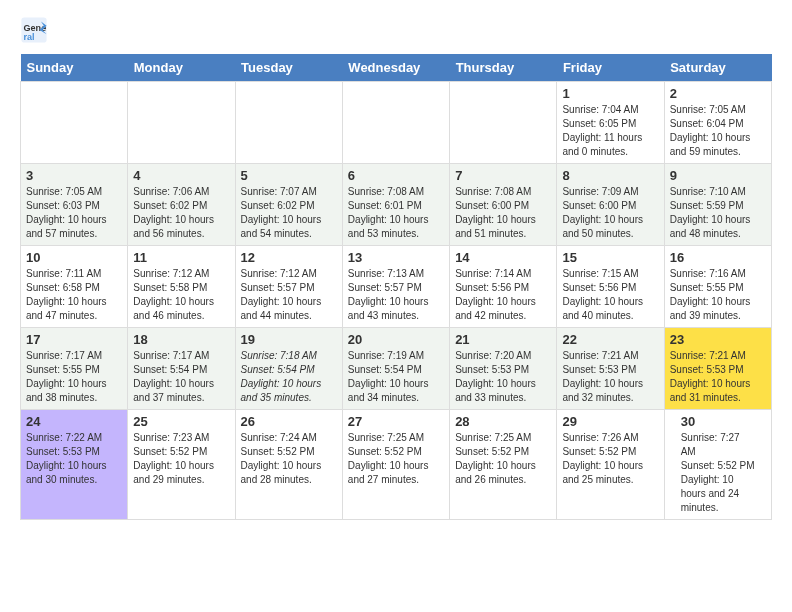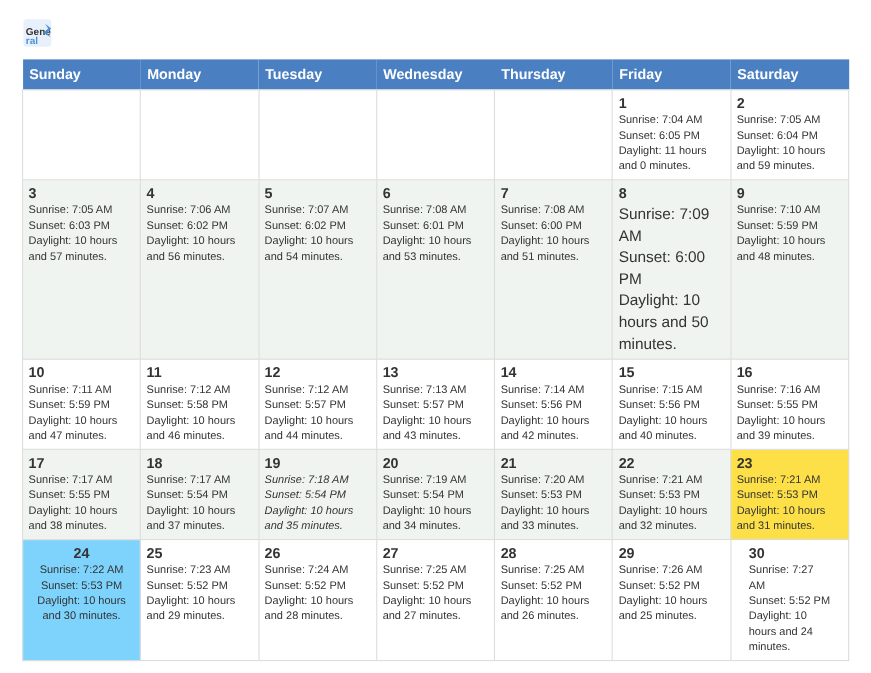--- a/index.html
+++ b/index.html
@@ -98,36 +98,36 @@
 Daylight: 10 hours and 53 minutes.</div>
           </td>
           <td class="day-cell" style="background-color: rgb(240, 244, 240); border: 1px solid rgb(221, 221, 221); vertical-align: top; padding: 4px 5px; font-size: 10.5px; min-height: 85px;">
             <span class="day-num">7</span>
             <div class="day-info" style="font-size: 10px; line-height: 1.4; white-space: pre-line;">Sunrise: 7:08 AM
 Sunset: 6:00 PM
 Daylight: 10 hours and 51 minutes.</div>
           </td>
           <td class="day-cell" style="background-color: rgb(240, 244, 240); border: 1px solid rgb(221, 221, 221); vertical-align: top; padding: 4px 5px; font-size: 10.5px; min-height: 85px;">
             <span class="day-num">8</span>
-            <div class="day-info" style="font-size: 14px; line-height: 1.4; white-space: pre-line;">Sunrise: 7:09 AM
+            <div class="day-info" style="font-size: 10px; line-height: 1.4; white-space: pre-line;">Sunrise: 7:09 AM
 Sunset: 6:00 PM
 Daylight: 10 hours and 50 minutes.</div>
           </td>
           <td class="day-cell" style="background-color: rgb(240, 244, 240); border: 1px solid rgb(221, 221, 221); vertical-align: top; padding: 4px 5px; font-size: 10.5px; min-height: 85px;">
             <span class="day-num">9</span>
             <div class="day-info" style="font-size: 10px; line-height: 1.4; white-space: pre-line;">Sunrise: 7:10 AM
 Sunset: 5:59 PM
 Daylight: 10 hours and 48 minutes.</div>
           </td>
         </tr>
         <tr class="week">
           <td class="day-cell" style="background-color: rgb(255, 255, 255); border: 1px solid rgb(221, 221, 221); vertical-align: top; padding: 4px 5px; font-size: 10.5px; min-height: 85px;">
             <span class="day-num">10</span>
             <div class="day-info" style="font-size: 10px; line-height: 1.4; white-space: pre-line;">Sunrise: 7:11 AM
-Sunset: 5:59 PM
+Sunset: 6:58 PM
 Daylight: 10 hours and 47 minutes.</div>
           </td>
           <td class="day-cell" style="background-color: rgb(255, 255, 255); border: 1px solid rgb(221, 221, 221); vertical-align: top; padding: 4px 5px; font-size: 10.5px; min-height: 85px;">
             <span class="day-num">11</span>
             <div class="day-info" style="font-size: 10px; line-height: 1.4; white-space: pre-line;">Sunrise: 7:12 AM
 Sunset: 5:58 PM
 Daylight: 10 hours and 46 minutes.</div>
           </td>
           <td class="day-cell" style="background-color: rgb(255, 255, 255); border: 1px solid rgb(221, 221, 221); vertical-align: top; padding: 4px 5px; font-size: 10.5px; min-height: 85px;">
             <span class="day-num">12</span>
@@ -198,21 +198,21 @@
 Daylight: 10 hours and 32 minutes.</div>
           </td>
           <td class="day-cell" style="background-color: #fde047; border: 1px solid rgb(221, 221, 221); vertical-align: top; padding: 4px 5px; font-size: 10.5px; min-height: 85px;">
             <span class="day-num">23</span>
             <div class="day-info" style="font-size: 10px; line-height: 1.4; white-space: pre-line;">Sunrise: 7:21 AM
 Sunset: 5:53 PM
 Daylight: 10 hours and 31 minutes.</div>
           </td>
         </tr>
         <tr class="week">
-          <td class="day-cell" style="background-color: #7dd3fc; border: 1px solid rgb(221, 221, 221); vertical-align: top; padding: 4px 5px; font-size: 10.5px; min-height: 85px; text-align: center;">
+          <td class="day-cell" style="background-color: #c4b5fd; border: 1px solid rgb(221, 221, 221); vertical-align: top; padding: 4px 5px; font-size: 10.5px; min-height: 85px;">
             <span class="day-num">24</span>
             <div class="day-info" style="font-size: 10px; line-height: 1.4; white-space: pre-line;">Sunrise: 7:22 AM
 Sunset: 5:53 PM
 Daylight: 10 hours and 30 minutes.</div>
           </td>
           <td class="day-cell" style="background-color: rgb(255, 255, 255); border: 1px solid rgb(221, 221, 221); vertical-align: top; padding: 4px 5px; font-size: 10.5px; min-height: 85px;">
             <span class="day-num">25</span>
             <div class="day-info" style="font-size: 10px; line-height: 1.4; white-space: pre-line;">Sunrise: 7:23 AM
 Sunset: 5:52 PM
 Daylight: 10 hours and 29 minutes.</div>

